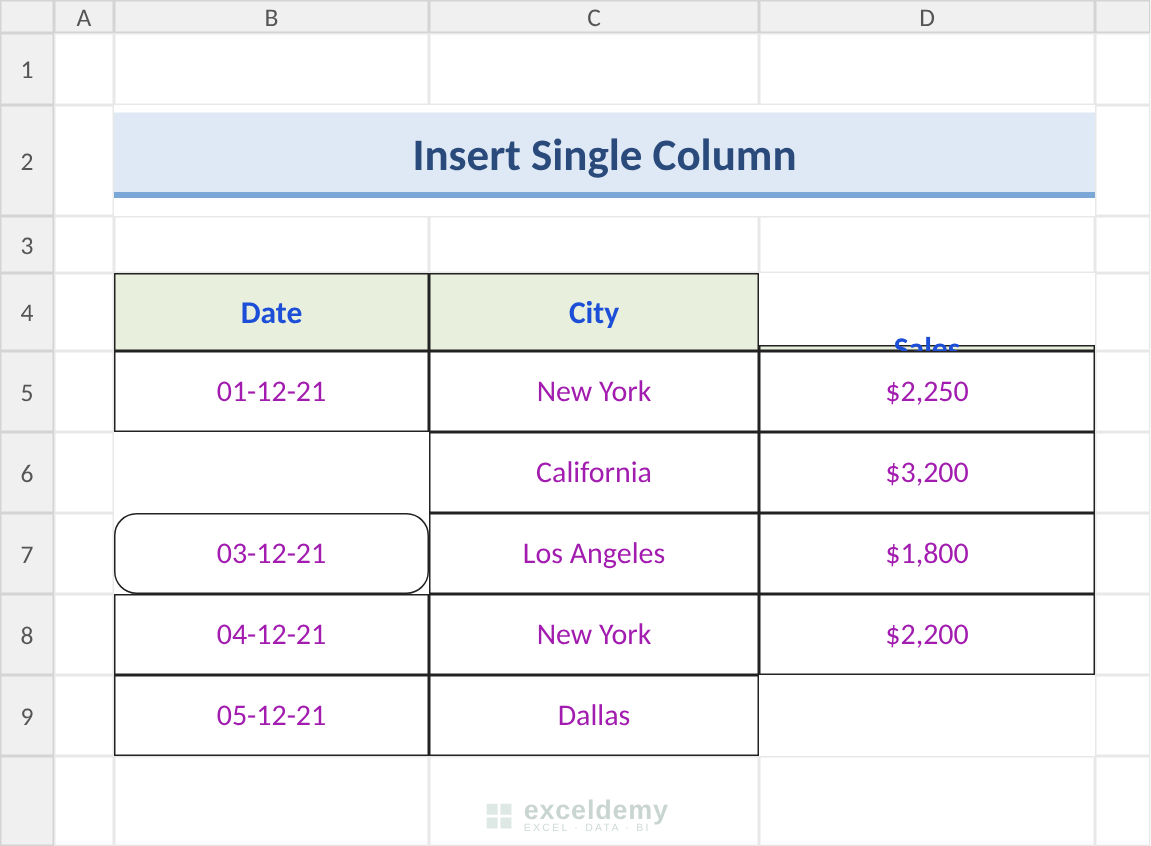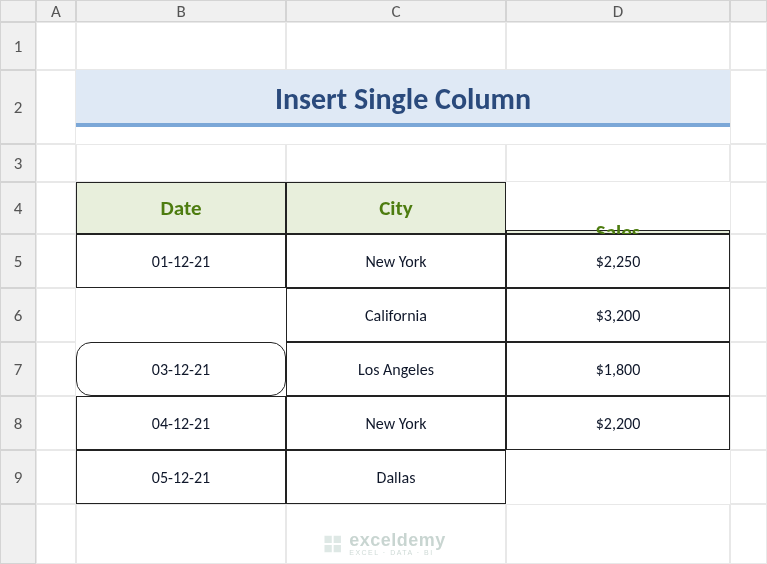--- a/index.html
+++ b/index.html
@@ -33,21 +33,21 @@
     border: 1px solid #d4d4d4;
   }
   .cell {
     border: 1px solid #e8e8e8;
     background: #fff;
   }
   .title-cell {
     grid-column: 3 / 6;
     grid-row: 3;
     display: flex;
-    align-items: flex-start;
+    align-items: center;
     justify-content: center;
     border-top: none;
     border-left: none;
     border-right: none;
     position: relative;
     padding-bottom: 8px;
   }
   .title-wrap {
     width: 100%;
     background: #dfe9f5;
@@ -61,30 +61,30 @@
     font-weight: 600;
   }
   .th {
     background: #e8efdc;
     border: 1.5px solid #222;
     display: flex;
     align-items: center;
     justify-content: center;
     font-weight: 700;
     font-size: 21px;
-    color: #4d7c0f;
+    color: #1d4ed8;
   }
   .td {
     background: #fff;
     border: 1.5px solid #222;
     display: flex;
     align-items: center;
     justify-content: center;
-    font-size: 16px;
-    color: #0f172a;
+    font-size: 20px;
+    color: #a21caf;
   }
   .watermark {
     position: absolute;
     left: 50%;
     bottom: 8px;
     transform: translateX(-50%);
     opacity: 0.25;
     display: flex;
     align-items: center;
     gap: 6px;

